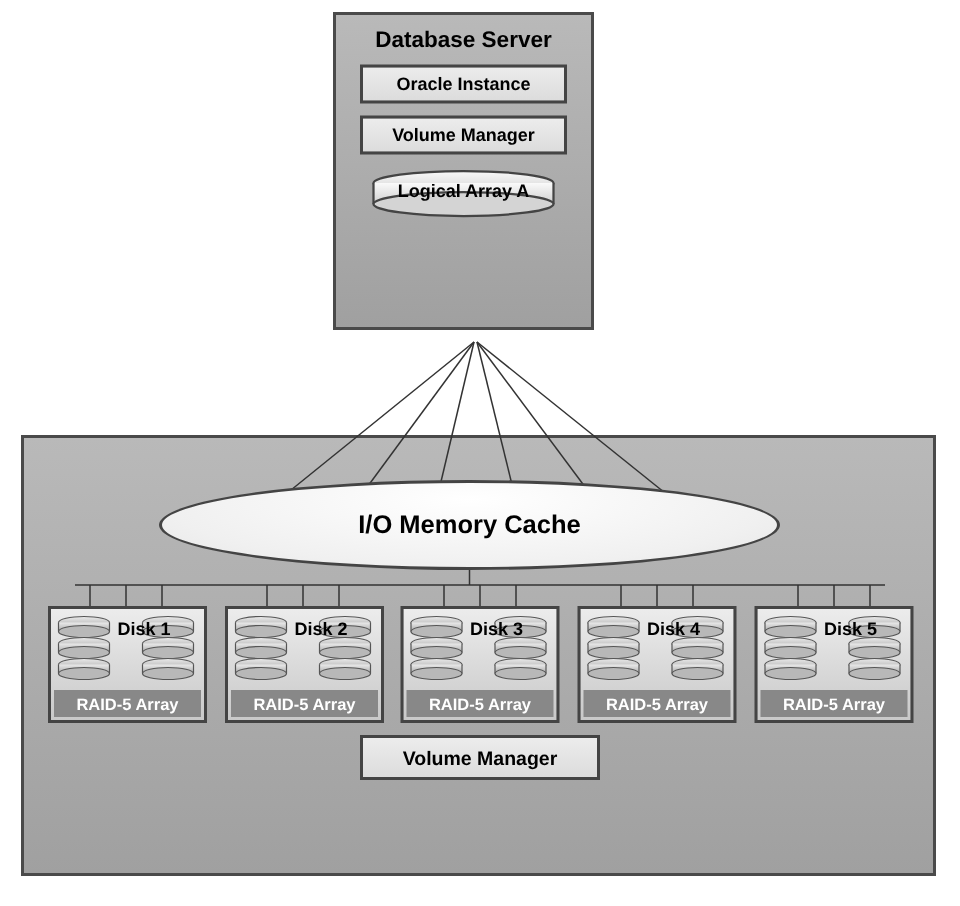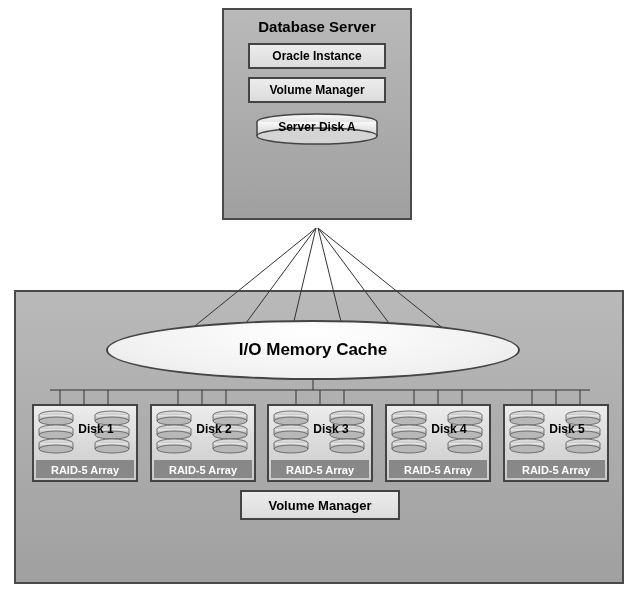--- a/index.html
+++ b/index.html
@@ -76,21 +76,21 @@
   
   .diskbox {
     position:absolute;
     width:106px; height:78px;
     background:linear-gradient(180deg,#ececec 0%,#c9c9c9 100%);
     border:2px solid #444;
     box-sizing:border-box;
     text-align:center;
   }
   .diskbox .dname {
-    position:absolute; top:16px; left:0; right:0;
+    position:absolute; top:6px; left:0; right:0;
     font-weight:bold; font-size:12px; color:#000;
     margin-left:22px;
   }
   .diskbox .raid {
     position:absolute; bottom:4px; left:0; right:0;
     font-weight:bold; font-size:11px; color:#fff;
   }
   .diskbox .raidbg {
     position:absolute; left:2px; right:2px; bottom:2px; height:18px;
     background:#888;
@@ -112,39 +112,39 @@
     display:flex;align-items:center;justify-content:center;
     font-weight:bold;font-size:17px;
   }
   svg.lines { position:absolute; left:0; top:0; pointer-events:none; }
 </style>
 </head>
 <body>
 
 <div class="canvas">
 
-  <div class="panel" style="left:222px; top:8px; width:190px; height:212px;">
+  <div class="panel" style="left:222px; top:8px; width:174px; height:212px;">
     <div class="panel-title">Database Server</div>
     <div class="inner-box">Oracle Instance</div>
     <div class="inner-box">Volume Manager</div>
     <div class="cyl">
       <svg width="138" height="50" viewBox="0 0 138 50">
         <defs>
           <linearGradient id="lg" x1="0" y1="0" x2="0" y2="1">
             <stop offset="0%" stop-color="#fafafa"></stop>
             <stop offset="100%" stop-color="#cfcfcf"></stop>
           </linearGradient>
         </defs>
         <ellipse cx="69" cy="11" rx="60" ry="8" fill="url(#lg)" stroke="#444" stroke-width="1.5"></ellipse>
         <rect x="9" y="11" width="120" height="14" fill="url(#lg)" stroke="none"></rect>
         <path d="M9 11 L9 25" stroke="#444" stroke-width="1.5"></path>
         <path d="M129 11 L129 25" stroke="#444" stroke-width="1.5"></path>
         <ellipse cx="69" cy="25" rx="60" ry="8" fill="#d4d4d4" stroke="#444" stroke-width="1.5"></ellipse>
       </svg>
-      <div class="cyl-label">Server Disk A</div>
+      <div class="cyl-label">Logical Array A</div>
     </div>
   </div>
 
   <div class="panel" style="left:14px; top:290px; width:610px; height:294px;">
   </div>
 
   <svg class="lines" width="640" height="604">
     <g stroke="#333" stroke-width="1" fill="none">
       <line x1="180" y1="338" x2="316" y2="228"></line>
       <line x1="235" y1="338" x2="316" y2="228"></line>

